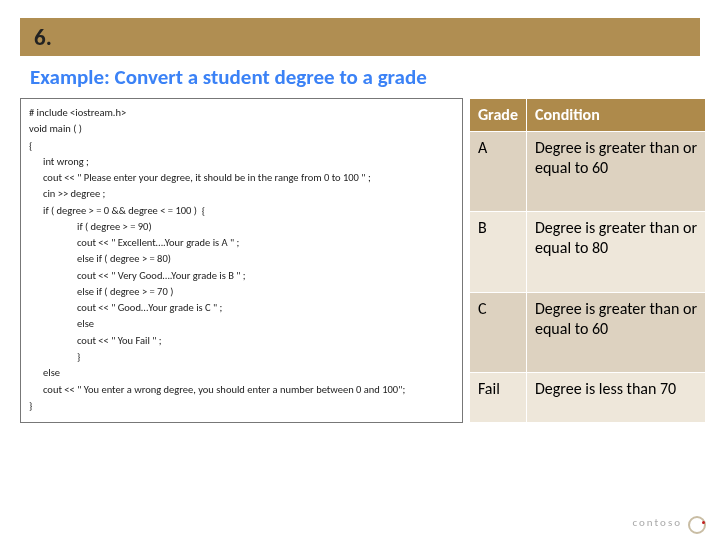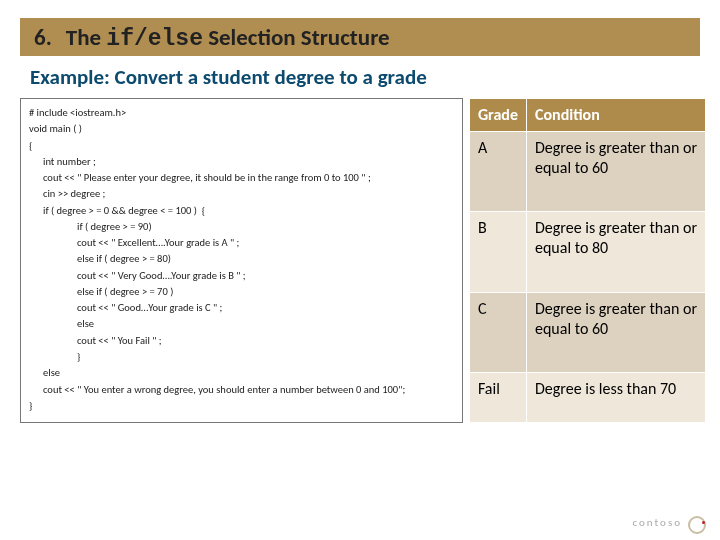--- a/index.html
+++ b/index.html
@@ -30,21 +30,21 @@
     color: #222;
   }
   .title-bar .mono {
     font-family: "Courier New", monospace;
     font-weight: 700;
   }
   .subtitle {
     margin: 6px 24px 8px 30px;
     font-size: 21px;
     font-weight: 700;
-    color: #0c4a6e;
+    color: #3b82f6;
   }
   .content {
     display: flex;
     gap: 6px;
     padding: 0 14px 0 20px;
   }
   .code-box {
     flex: 1.8;
     border: 1px solid #777;
     padding: 6px 8px 8px 8px;
@@ -94,34 +94,31 @@
   .footer-logo .dot::after{
     content:""; position:absolute; width:3px;height:3px;background:#c22020;
     border-radius:50%; right:-1px; top:3px;
   }
 </style>
 </head>
 <body>
 
 <div class="title-bar">
   <span class="num">6.</span>
-  <span class="txt">
-    <span>The </span><span class="mono">if/else</span><span> Selection Structure</span>
-  </span>
 </div>
 
 <div class="subtitle">Example: Convert a student degree to a grade</div>
 
 <div class="content">
 
   <div class="code-box">
     <div class="line"># include &lt;iostream.h&gt;</div>
     <div class="line">void main ( )</div>
     <div class="line">{</div>
-    <div class="line ind1">int number ;</div>
+    <div class="line ind1">int wrong ;</div>
     <div class="line ind1">cout &lt;&lt; " Please enter your degree, it should be in the range from 0 to 100 " ;</div>
     <div class="line ind1">cin &gt;&gt; degree ;</div>
     <div class="line ind1">if ( degree &gt; = 0 &amp;&amp; degree &lt; = 100 )  {</div>
     <div class="line ind2">if ( degree &gt; = 90)</div>
     <div class="line ind2">cout &lt;&lt; " Excellent….Your grade is A " ;</div>
     <div class="line ind2">else if ( degree &gt; = 80)</div>
     <div class="line ind2">cout &lt;&lt; " Very Good….Your grade is B " ;</div>
     <div class="line ind2">else if ( degree &gt; = 70 )</div>
     <div class="line ind2">cout &lt;&lt; " Good…Your grade is C " ;</div>
     <div class="line ind2">else</div>

